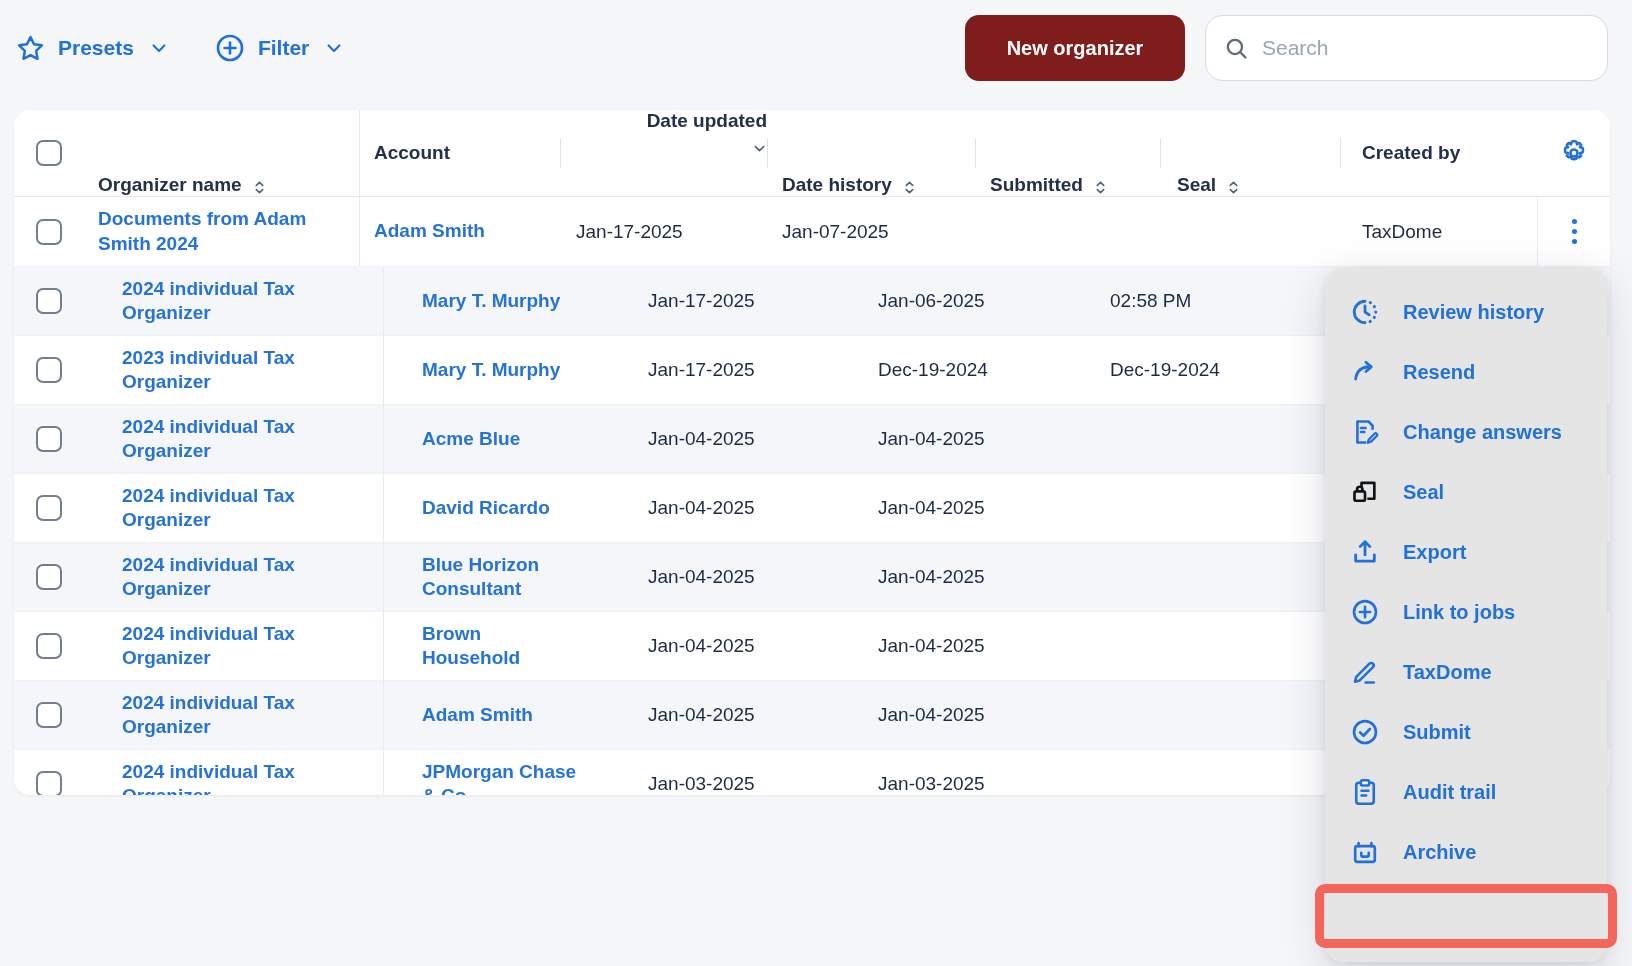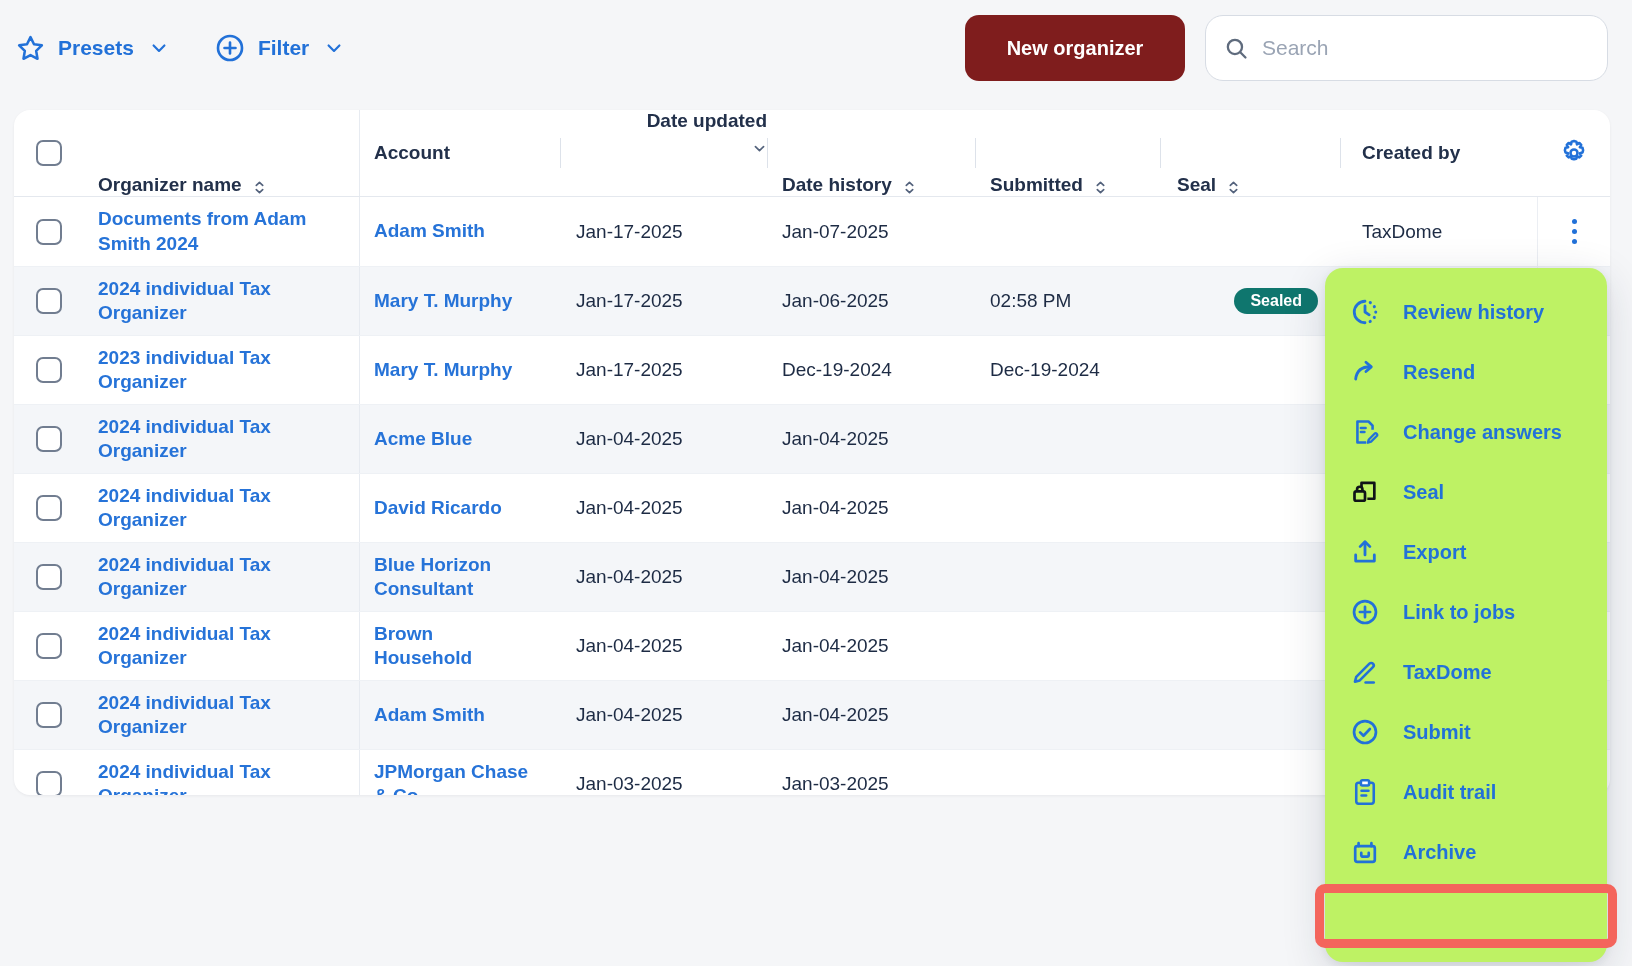--- a/index.html
+++ b/index.html
@@ -75,21 +75,21 @@
   .sort-ic { color:#53627c; }
   .cell-check { display:flex; justify-content:center; align-items:center; height:100%; }
   .checkbox {
     width:26px; height:26px; border:2px solid #717d90; border-radius:7px;
     background:#fff; cursor:pointer;
   }
   .col-organizer-border { border-right:1px solid #e7ebf1; }
 
   .tbody .row { height:69px; }
   .tbody .row:nth-child(even) { background:#f4f6f9; }
-  .tbody .row + .row { border-top:1px solid #eef1f5; }
+  .tbody .row + .row { border-top:1px solid #eef1f5;gap:24px; }
   .cell { height:100%; display:flex; align-items:center; font-size:19px; color:#1d2b44; }
   .cell-organizer { padding:0 30px 0 14px; }
   .cell-account  { padding:0 28px 0 14px; }
   .cell-du { padding-left:16px; }
   .cell-dc { padding-left:15px; }
   .cell-sub { padding-left:15px; }
   .cell-seal { justify-content:flex-end; padding-right:22px; }
   .cell-cb { padding-left:22px; }
   .cell-kebab { justify-content:center; border-left:1px solid #ebeef3; }
   a.tbl-link { color:#2673d8; font-weight:600; text-decoration:none; line-height:1.28; cursor:pointer; }
@@ -97,21 +97,21 @@
     background:#0f766e; color:#fff; font-size:16px; font-weight:700;
     border-radius:14px; padding:3px 16px 4px 16px; line-height:1.2;
   }
   .kebab { cursor:pointer; padding:6px; }
   .kebab .dot { width:5px; height:5px; border-radius:50%; background:#2271d8; margin:5px auto; }
   .gear-btn { cursor:pointer; color:#2271d8; }
 
   
   .context-menu {
     position:absolute; left:1325px; top:268px; width:282px; height:694px;
-    background:#bef264; border-radius:18px;
+    background:#e5e5e5; border-radius:18px;
     box-shadow:0 12px 44px rgba(25,39,62,.16), 0 2px 8px rgba(25,39,62,.08);
     padding-top:14px; z-index:50;
   }
   .menu-item {
     height:60px; display:flex; align-items:center; gap:24px;
     padding-left:26px; cursor:pointer;
     color:#2271d8; font-size:20px; font-weight:700;
   }
   .menu-item .mi-icon { width:28px; height:28px; color:#2271d8; flex:0 0 28px; }
   .menu-item .mi-icon.black { color:#101418; }

